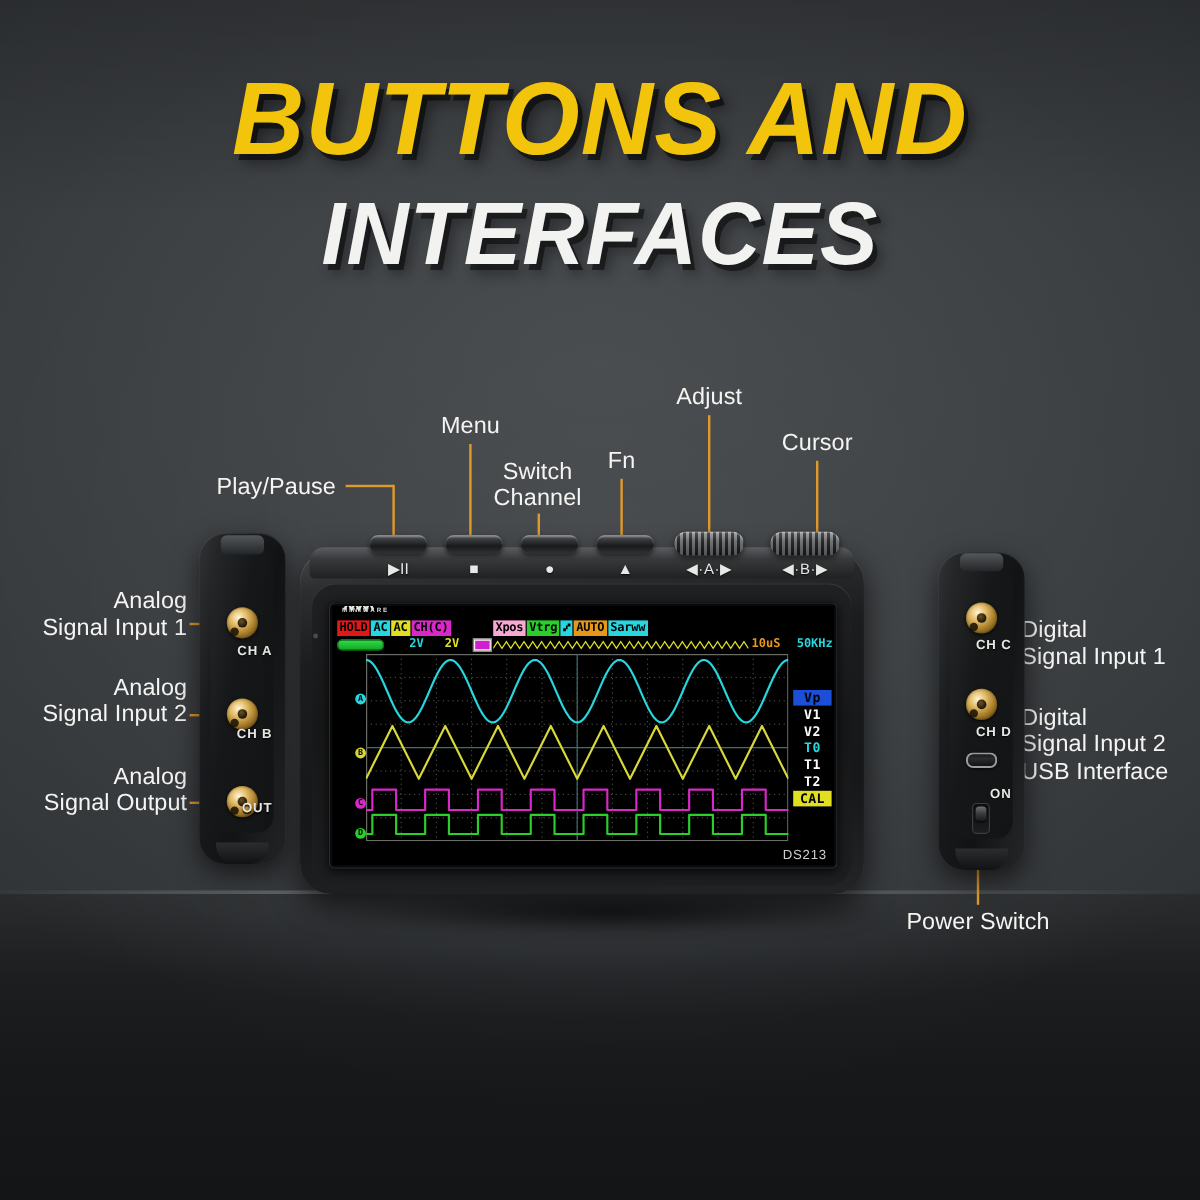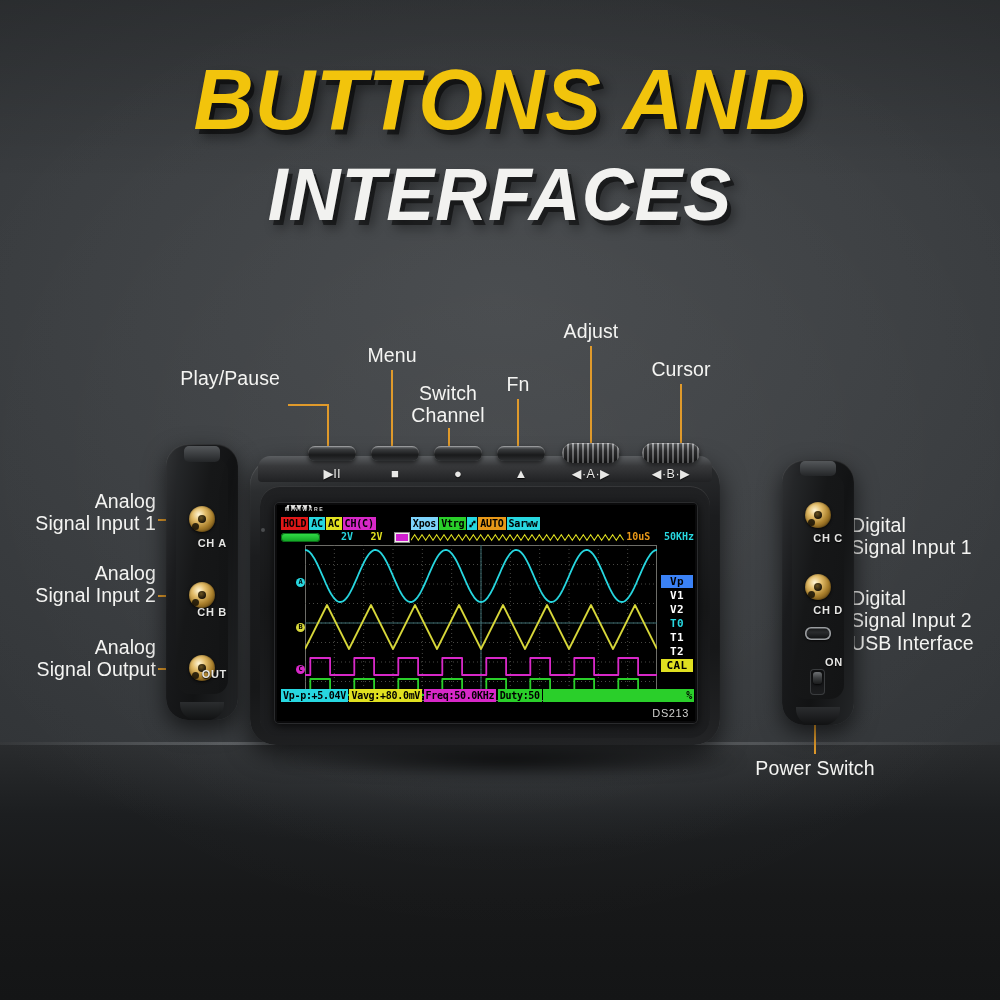--- a/index.html
+++ b/index.html
@@ -257,21 +257,21 @@
 <div id="table-edge"></div>
 <div id="table-glow"></div>
 <div id="bg-vignette"></div>
 <div id="floor-shadow"></div>
 
 <div class="title-wrap">
   <div class="title-main">BUTTONS AND</div>
   <div class="title-sub">INTERFACES</div>
 </div>
 
-<div class="callout r" style="left:170px; top:368px; width:110px;">Play/Pause</div>
+<div class="callout r" style="left:170px; top:396px; width:110px;">Play/Pause</div>
 <div class="leader h" style="left:288px; top:404px; width:40px;"></div>
 <div class="leader v" style="left:327px; top:404px; height:42px;"></div>
 
 <div class="callout c" style="left:340px; top:345px; width:104px;">Menu</div>
 <div class="leader v" style="left:391px; top:370px; height:76px;"></div>
 
 <div class="callout c" style="left:395px; top:383px; width:106px;">Switch
 Channel</div>
 <div class="leader v" style="left:448px; top:428px; height:18px;"></div>
 
@@ -388,21 +388,21 @@
         <polyline points="1,8 4,2 7,8 10,2 13,8 16,2 19,8 22,2 25,8" fill="none" stroke="#e8e8e6" stroke-width="2"></polyline>
       </svg>
       <div class="brand">MINIWARE</div>
 
       <div id="status-row">
           <div class="scell" style="background: rgb(224, 24, 24); color: rgb(0, 0, 0);">HOLD</div>
           <div class="scell" style="background: rgb(39, 215, 224); color: rgb(0, 0, 0);">AC</div>
           <div class="scell" style="background: rgb(224, 224, 32); color: rgb(0, 0, 0);">AC</div>
           <div class="scell" style="background: rgb(216, 40, 200); color: rgb(0, 0, 0);">CH(C)</div>
           <div class="scell" style="background: rgb(42, 207, 42); color: rgb(0, 0, 0); margin-top: 38px;">CH(D)</div>
-          <div class="scell" style="background: #7dd3fc; color: rgb(0, 0, 0);">Xpos</div>
+          <div class="scell" style="background: #f9a8d4; color: rgb(0, 0, 0);">Xpos</div>
           <div class="scell" style="background: rgb(42, 207, 42); color: rgb(0, 0, 0);">Vtrg</div>
           <div class="scell" style="background: rgb(39, 215, 224); color: rgb(0, 0, 0);">⑇</div>
           <div class="scell" style="background: rgb(232, 152, 24); color: rgb(0, 0, 0);">AUTO</div>
           <div class="scell" style="background: rgb(39, 215, 224); color: rgb(0, 0, 0);">Sarww</div>
         </div>
       <div id="status-row2">
           <div class="battery"></div>
           <div class="s2" style="color: rgb(39, 215, 224); margin-left: 20px;">2V</div>
           <div class="s2" style="color: rgb(224, 224, 32); margin-left: 16px;">2V</div>
           <div class="trig-box" style="margin-left: 10px;"></div>
@@ -444,32 +444,25 @@
             <path d="M0,150 L5.3,150 L5.3,134 L25.1,134 L25.1,150 L49.3,150 L49.3,150 L49.3,134 L69.1,134 L69.1,150 L93.3,150 L93.3,150 L93.3,134 L113.1,134 L113.1,150 L137.3,150 L137.3,150 L137.3,134 L157.1,134 L157.1,150 L181.3,150 L181.3,150 L181.3,134 L201.1,134 L201.1,150 L225.3,150 L225.3,150 L225.3,134 L245.1,134 L245.1,150 L269.3,150 L269.3,150 L269.3,134 L289.1,134 L289.1,150 L313.3,150 L313.3,150 L313.3,134 L333.1,134 L333.1,150 L357.3,150" fill="none" stroke="#2ACF2A" stroke-width="1.8" stroke-linejoin="round"></path>
           </svg>
       </div>
 
       <div class="chan-marker" style="top:73px; background:#27D7E0;">A</div>
       <div class="chan-marker" style="top:118px; background:#D8D83A;">B</div>
       <div class="chan-marker" style="top:160px; background:#D828C8;">C</div>
       <div class="chan-marker" style="top:185px; background:#2ACF2A;">D</div>
 
       <div id="side-menu">
-          <div class="mitem" style="color: rgb(0, 0, 0); background: #3b82f6;">Vp</div>
+          <div class="mitem" style="color: rgb(0, 0, 0); background: #1d4ed8;">Vp</div>
           <div class="mitem" style="color: rgb(255, 255, 255);">V1</div>
           <div class="mitem" style="color: rgb(255, 255, 255);">V2</div>
           <div class="mitem" style="color: rgb(39, 215, 224);">T0</div>
           <div class="mitem" style="color: rgb(255, 255, 255);">T1</div>
           <div class="mitem" style="color: rgb(255, 255, 255);">T2</div>
           <div class="mitem" style="color: rgb(0, 0, 0); background: rgb(224, 224, 32);">CAL</div>
         </div>
 
-      <div id="meas-row">
-          <div class="mcell" style="background: rgb(39, 215, 224); color: rgb(0, 0, 0);">Vp-p:+5.04V</div>
-          <div class="mcell" style="background: rgb(224, 224, 32); color: rgb(0, 0, 0);">Vavg:+80.0mV</div>
-          <div class="mcell" style="background: rgb(216, 40, 200); color: rgb(0, 0, 0);">Freq:50.0KHz</div>
-          <div class="mcell" style="background: rgb(42, 207, 42); color: rgb(0, 0, 0);">Duty:50</div>
-          <div class="mcell" style="background: rgb(42, 207, 42); color: rgb(0, 0, 0); flex: 1 1 0%; text-align: right; margin-left: 0px;">%</div>
-        </div>
       <div id="model">DS213</div>
     </div>
   </div>
 </div>
 
 </body></html>

